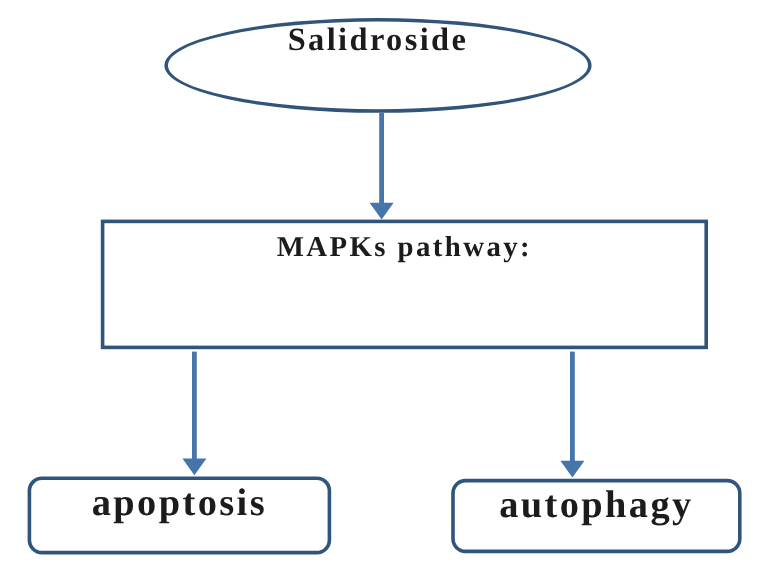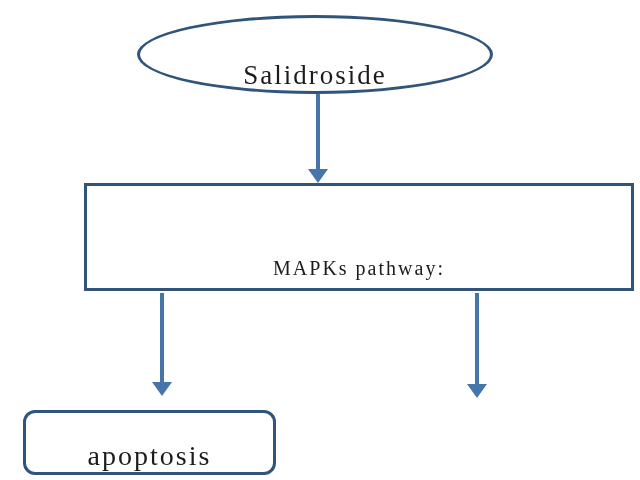--- a/index.html
+++ b/index.html
@@ -27,46 +27,46 @@
     background: var(--background);
   }
   .node {
     position: absolute;
     box-sizing: border-box;
     border: 3px solid var(--node-border);
     background: var(--background);
     display: flex;
     flex-direction: column;
     align-items: center;
-    justify-content: flex-end;
+    justify-content: flex-start;
     text-align: center;
+    font-weight: bold;
   }
   .node-ellipse {
     left: 137px;
     top: 15px;
     width: 356px;
     height: 79px;
     border-radius: 50%;
     font-size: 27px;
     letter-spacing: 2px;
   }
   .node-rect {
     left: 84px;
     top: 183px;
-    width: 550px;
+    width: 506px;
     height: 108px;
-    font-size: 20px;
+    font-size: 24px;
     letter-spacing: 2px;
     line-height: 40px;
   }
   .node-rounded {
     border-radius: 12px;
-    font-size: 28px;
+    font-size: 32px;
     letter-spacing: 2px;
-    margin-top: 13px;
   }
   .node-apoptosis {
     left: 23px;
     top: 397px;
     width: 253px;
     height: 65px;
   }
   .node-autophagy {
     left: 376px;
     top: 399px;
@@ -126,14 +126,17 @@
 
   <div class="arrow arrow-3">
     <div class="shaft"></div>
     <div class="head"></div>
   </div>
 
   <div class="node node-rounded node-apoptosis">
     <span>apoptosis</span>
   </div>
 
+  <div class="node node-rounded node-autophagy">
+    <span>autophagy</span>
+  </div>
 
 </div>
 
 </body></html>

